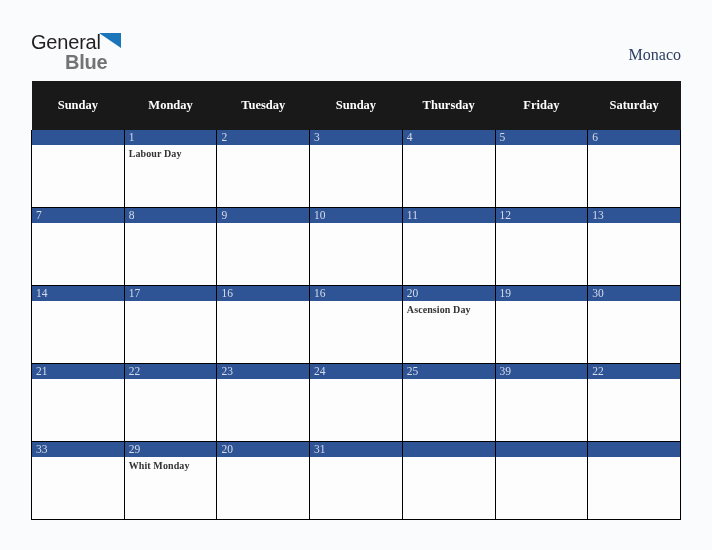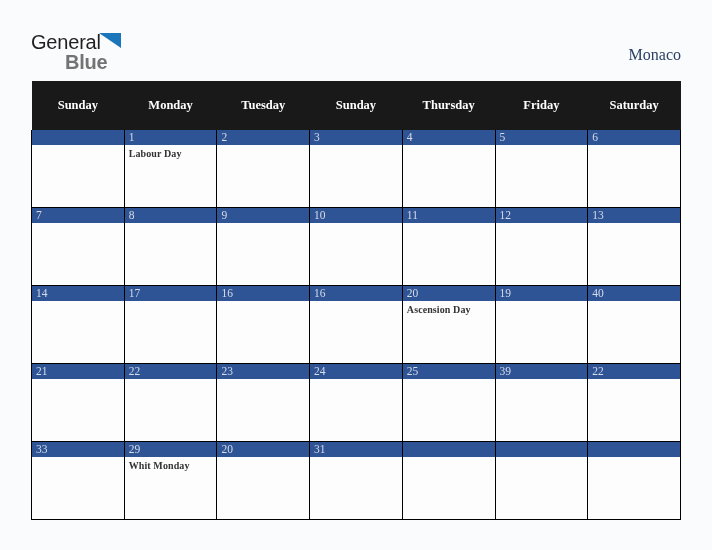--- a/index.html
+++ b/index.html
@@ -264,21 +264,21 @@
             <span class="daynum">20</span>
             <div class="events">
               <div class="event">Ascension Day</div>
             </div>
           </td>
           <td>
             <span class="daynum">19</span>
             <div class="events"></div>
           </td>
           <td>
-            <span class="daynum">40</span>
+            <span class="daynum">30</span>
             <div class="events"></div>
           </td>
         </tr>
         <tr class="week">
           <td>
             <span class="daynum">21</span>
             <div class="events"></div>
           </td>
           <td>
             <span class="daynum">22</span>

